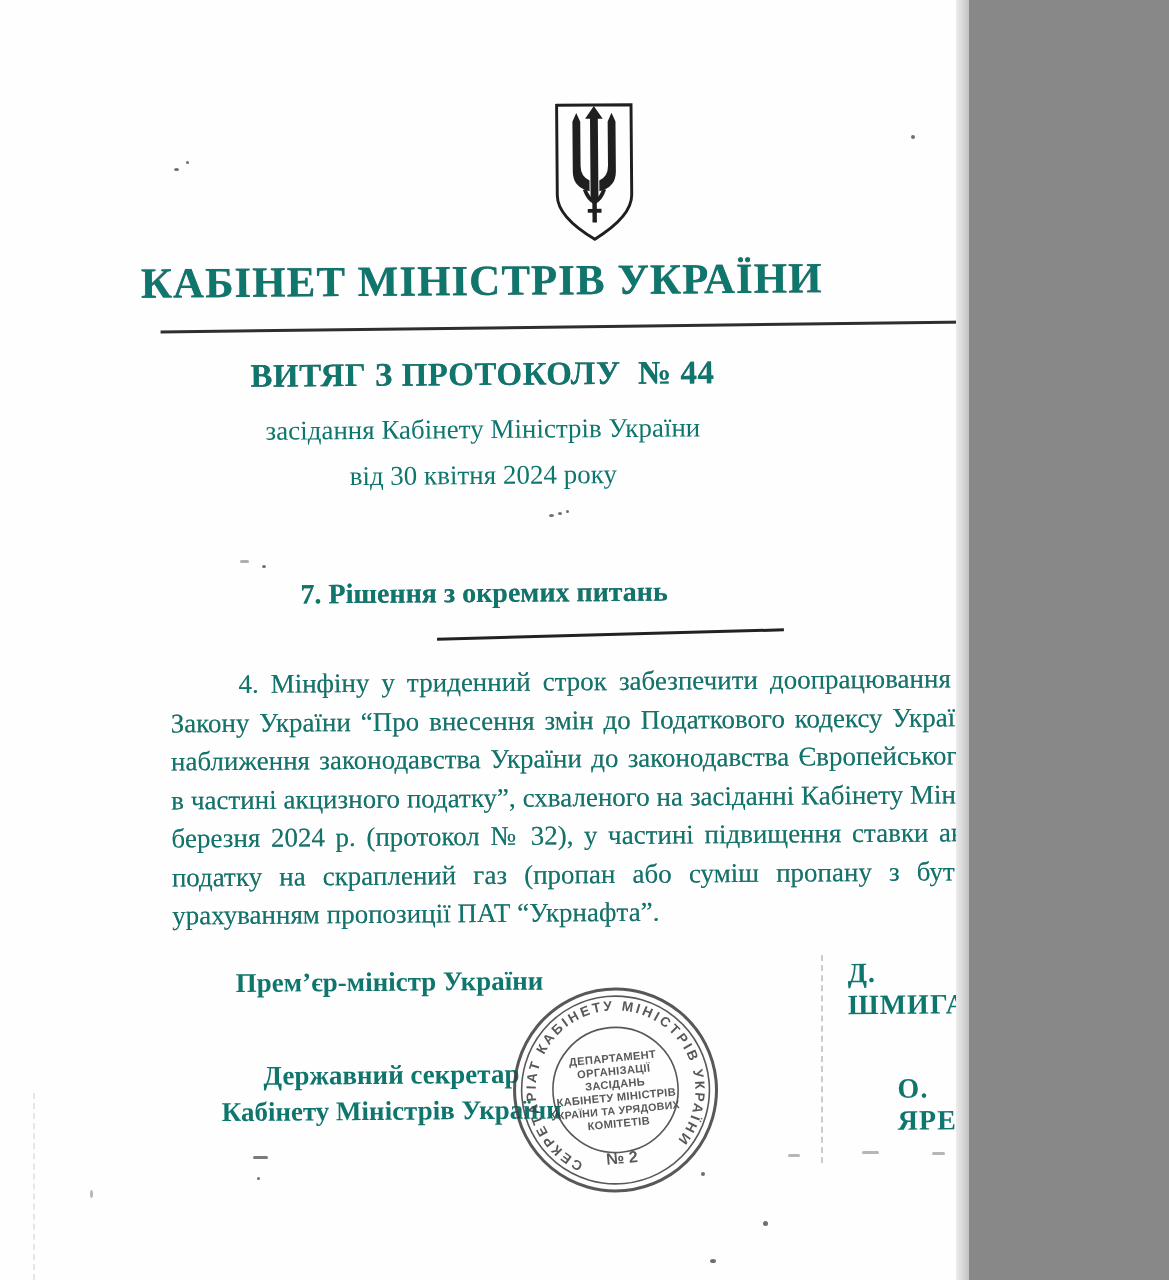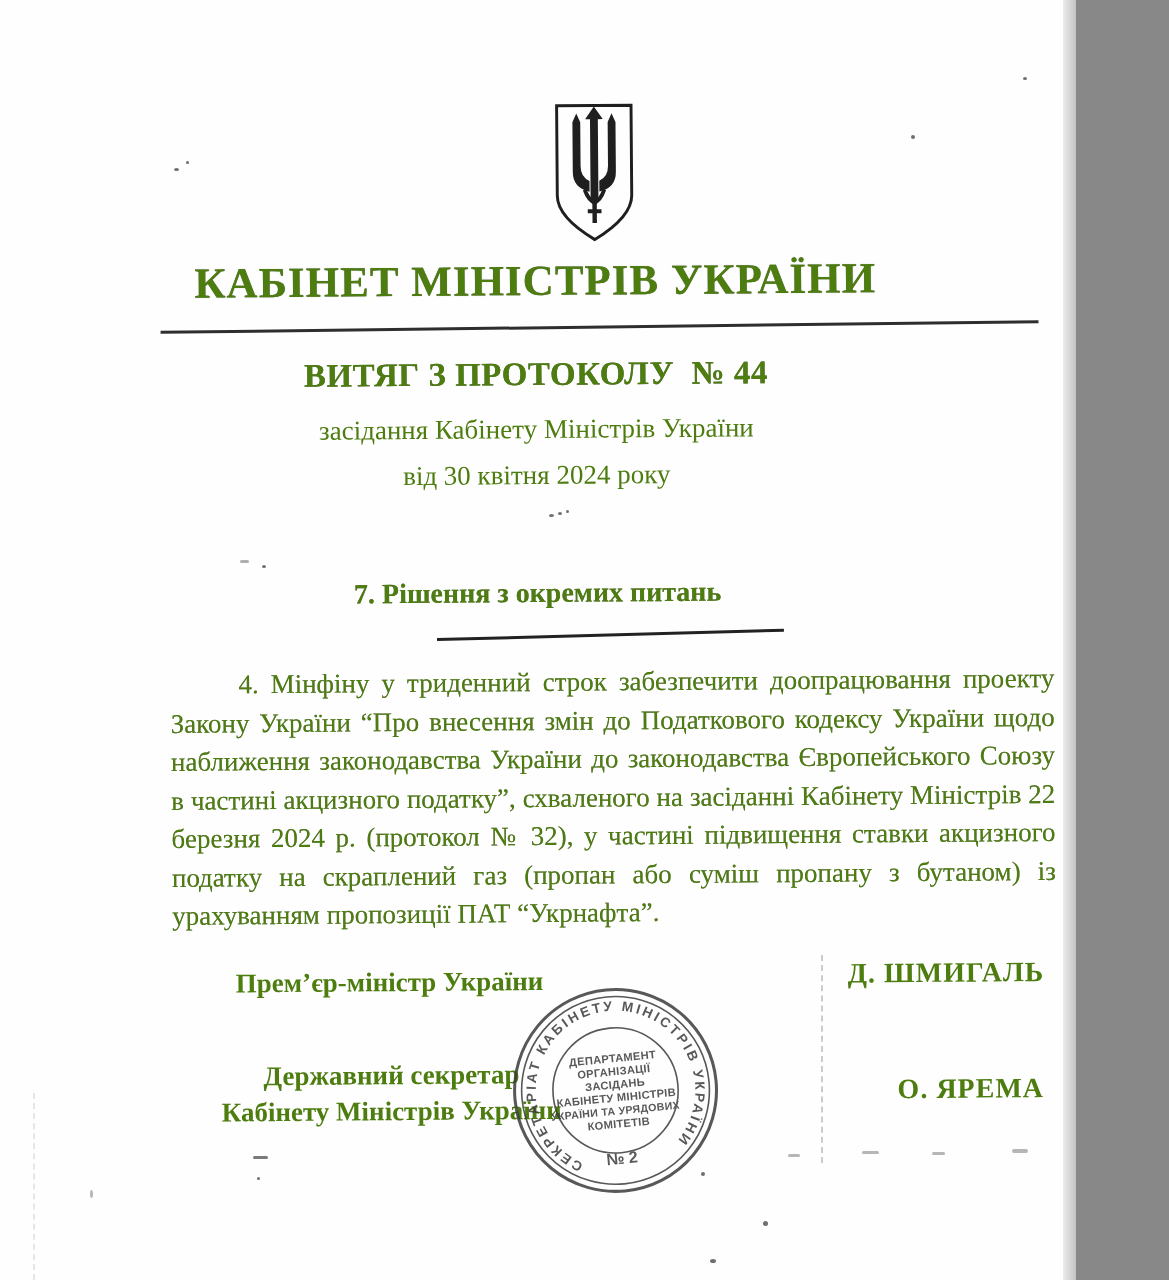--- a/index.html
+++ b/index.html
@@ -1,22 +1,22 @@
 <!DOCTYPE html>
 <html><head>
 <meta charset="utf-8">
 <style>
   html,body{margin:0;padding:0;background:#888;}
   .page{
     position:relative;
-    width:1076px;height:1280px;
+    width:969px;height:1280px;
     background:#fefefe;
     overflow:hidden;
     font-family:"Liberation Serif", serif;
-    color:#4d7c0f;
+    color:#0f766e;
   }
   .doc{position:absolute;inset:0;transform:rotate(-0.45deg);}
   .abs{position:absolute;}
   .center{left:0;width:100%;text-align:center;}
   .org-name{
     top:256px;font-size:43px;font-weight:bold;letter-spacing:1px;
     text-shadow:0 0 0.7px rgba(10,10,10,.6);
   }
   .rule-top{
     left:163px;top:326px;width:878px;height:3px;background:#2e2e2e;

